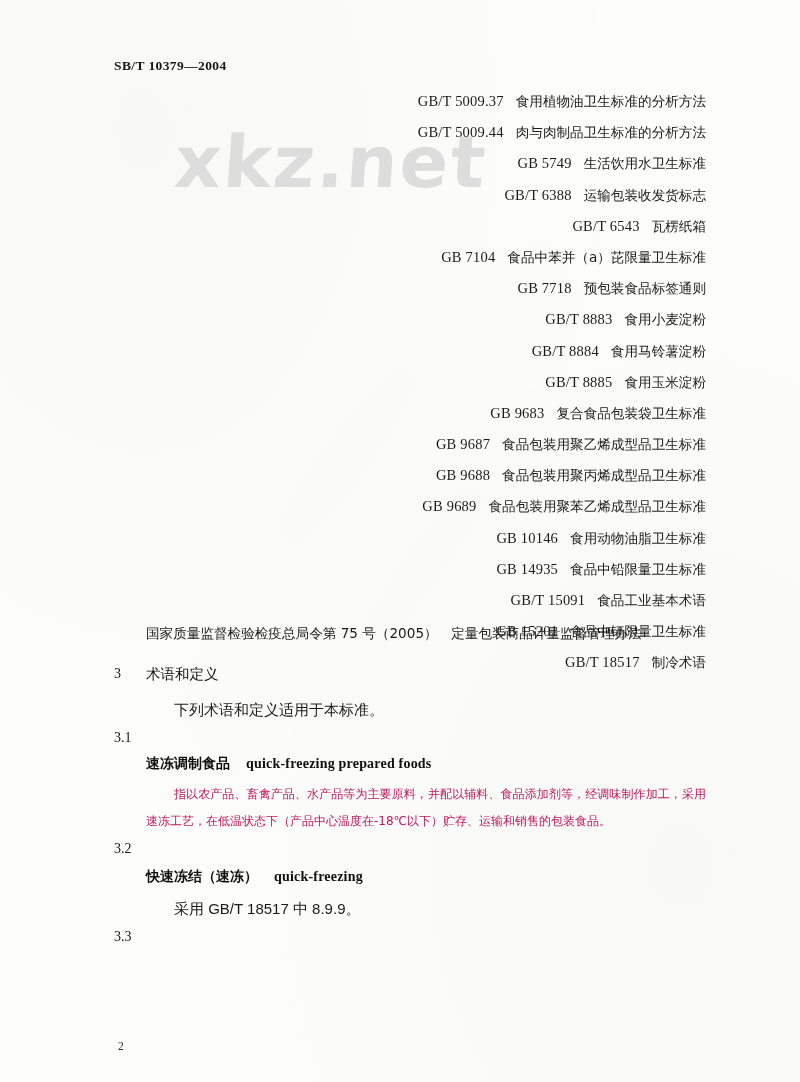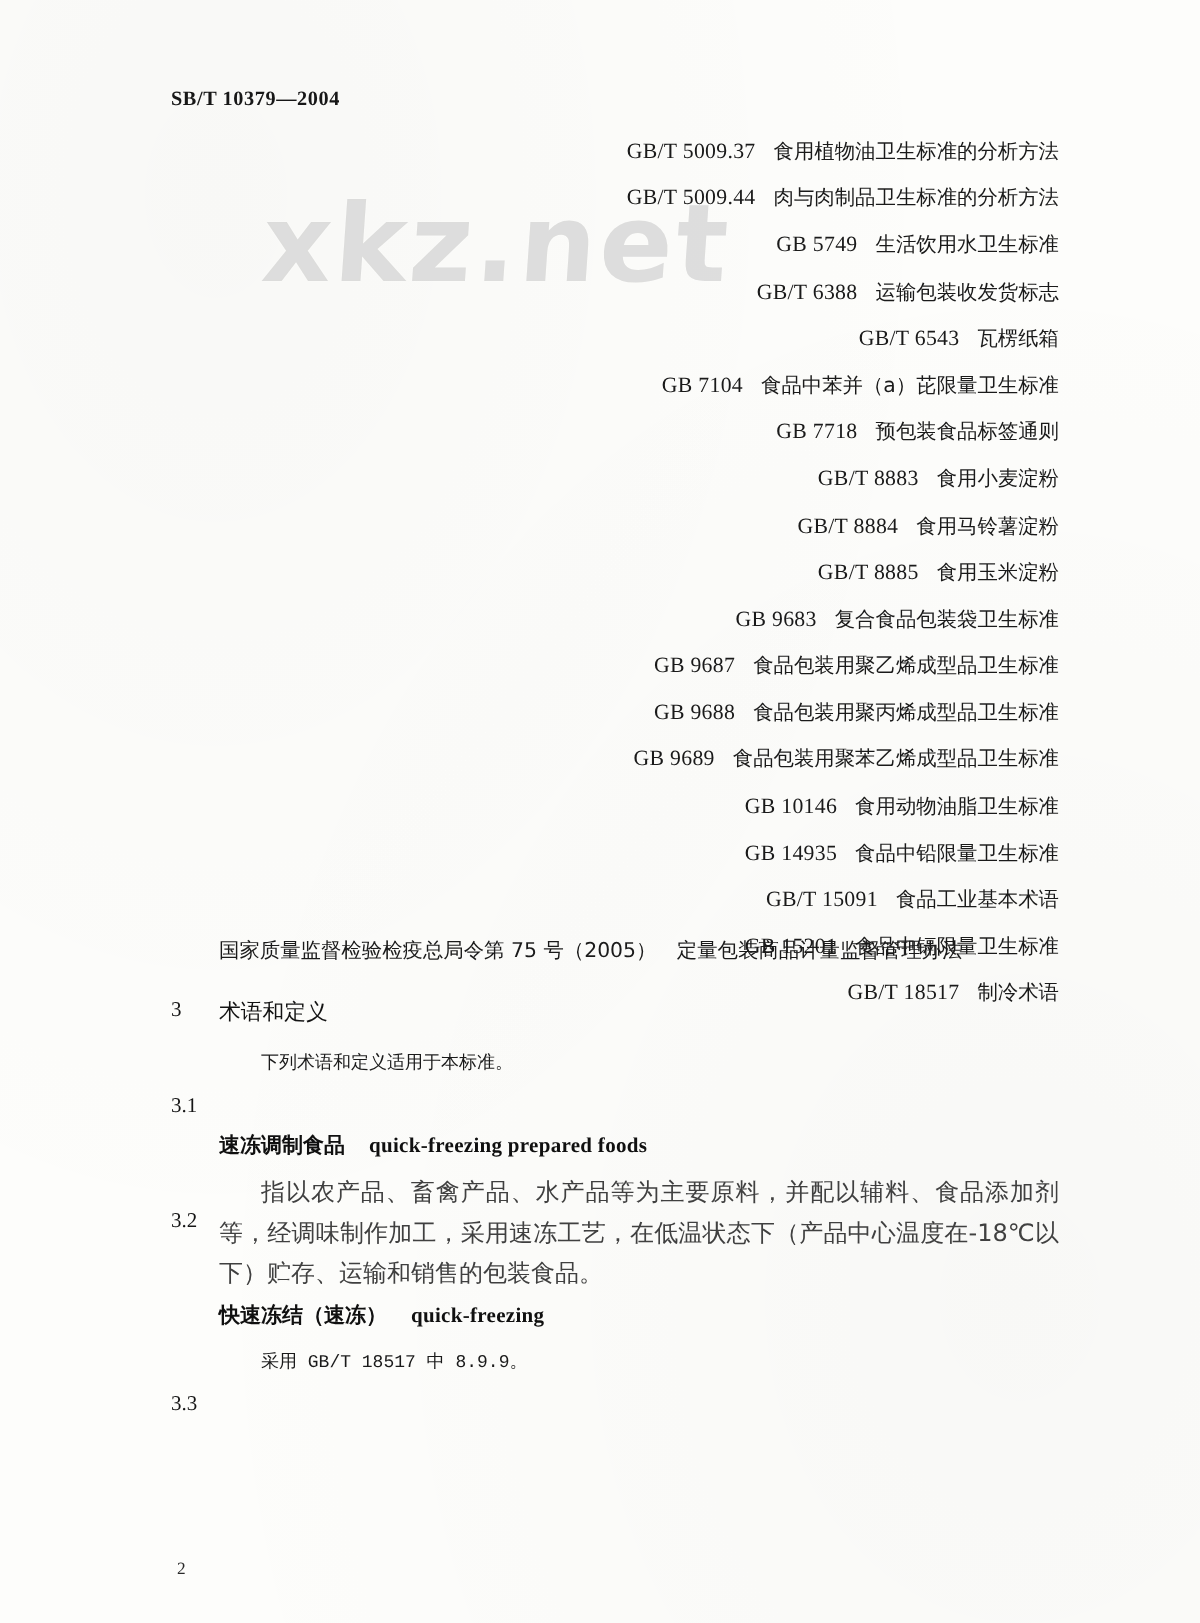--- a/index.html
+++ b/index.html
@@ -100,22 +100,22 @@
     color: #151515;
   }
   .sec-head {
     position: absolute;
     font-size: 14.5px;
     font-family: "DejaVu Sans", sans-serif;
     color: #131313;
   }
   .para {
     position: absolute;
-    font-size: 12px;
-    font-family: Liberation Mono, monospace;
+    font-size: 15px;
+    font-family: Liberation Sans, sans-serif;
     color: #1a1a1a;
     line-height: 27px;
   }
   .term {
     position: absolute;
     font-size: 14px;
     font-family: "DejaVu Sans", sans-serif;
     font-weight: bold;
     color: #101010;
     white-space: nowrap;
@@ -149,24 +149,24 @@
     text-shadow: 0 0 2px rgba(255,255,255,0.6);
     pointer-events: none;
     user-select: none;
     transform: skewX(-4deg);
   }
 
   .body-block {
     position: absolute;
     left: 146px;
     width: 560px;
-    font-size: 16px;
+    font-size: 12px;
     font-family: "DejaVu Sans", sans-serif;
     line-height: 27px;
-    color: #404040;
+    color: #be185d;
     text-align: justify;
   }
 </style>
 </head>
 <body>
 
 <div class="page">
   <div class="content">
 
     <div class="header">SB/T 10379—2004</div>
@@ -239,21 +239,21 @@
     <div class="sec-head" style="left:146px; top:665px;">术语和定义</div>
 
     <div class="para" style="left:174px; top:696px;">下列术语和定义适用于本标准。</div>
 
     <div class="sec-num" style="left:114px; top:730px;">3.1</div>
     <div class="term" style="left:146px; top:755px;">
       <span>速冻调制食品</span><span class="en">quick-freezing prepared foods</span>
     </div>
     <div class="body-block" style="top:781px; text-indent:28px;">指以农产品、畜禽产品、水产品等为主要原料，并配以辅料、食品添加剂等，经调味制作加工，采用速冻工艺，在低温状态下（产品中心温度在-18℃以下）贮存、运输和销售的包装食品。</div>
 
-    <div class="sec-num" style="left:114px; top:807px;">3.2</div>
+    <div class="sec-num" style="left:114px; top:841px;">3.2</div>
     <div class="term" style="left:146px; top:868px;">
       <span>快速冻结（速冻）</span><span class="en">quick-freezing</span>
     </div>
     <div class="para" style="left:174px; top:895px;">采用 GB/T 18517 中 8.9.9。</div>
 
     <div class="sec-num" style="left:114px; top:929px;">3.3</div>
 
     <div class="page-num">2</div>
   </div>
 </div>

